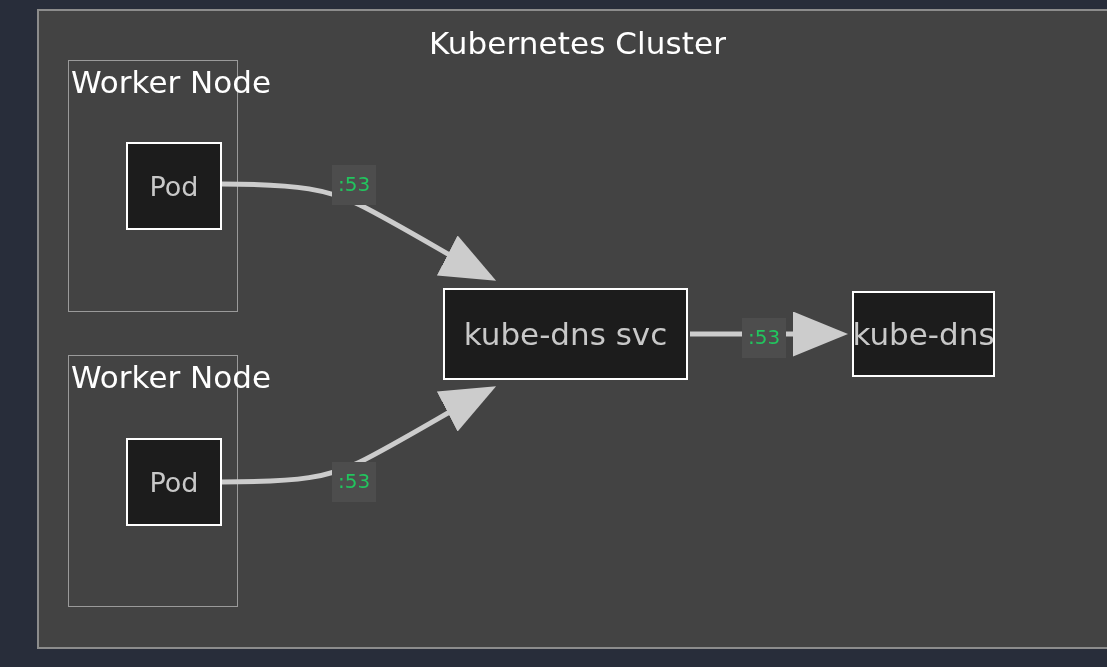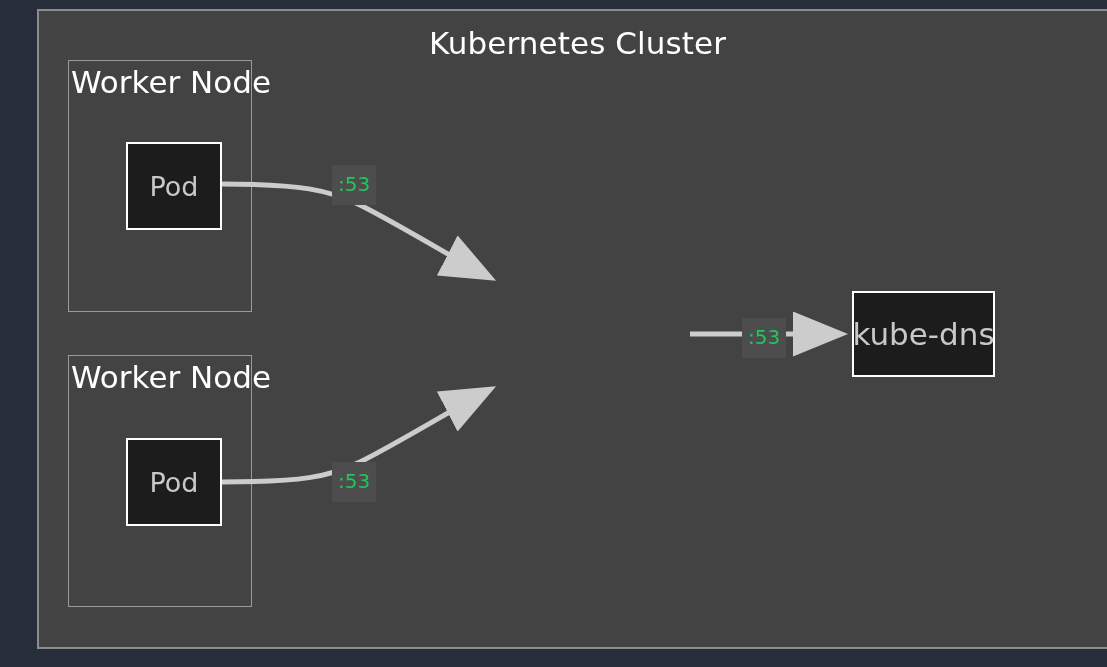--- a/index.html
+++ b/index.html
@@ -46,21 +46,21 @@
     letter-spacing: 0.1px;
     white-space: nowrap;
   }
 
   
   .node-box {
     position: absolute;
     box-sizing: border-box;
     background: transparent;
     border: 1.5px solid #9a9a9a;
-    width: 184px;
+    width: 170px;
     height: 252px;
   }
   .node-box.n1 { left: 68px; top: 60px; }
   .node-box.n2 { left: 68px; top: 355px; }
 
   .node-label {
     position: absolute;
     left: 2px;
     top: 3px;
     color: #ffffff;
@@ -146,20 +146,23 @@
   </svg>
 
   <div class="dark-node pod1">
     <span class="nlabel">Pod</span>
   </div>
 
   <div class="dark-node pod2">
     <span class="nlabel">Pod</span>
   </div>
 
+  <div class="dark-node svc">
+    <span class="nlabel">kube-dns svc</span>
+  </div>
 
   <div class="dark-node dns">
     <span class="nlabel">kube-dns</span>
   </div>
 
   <div class="edge-label lbl-top">:53</div>
 
   <div class="edge-label lbl-bottom">:53</div>
 
   <div class="edge-label lbl-mid">:53</div>

